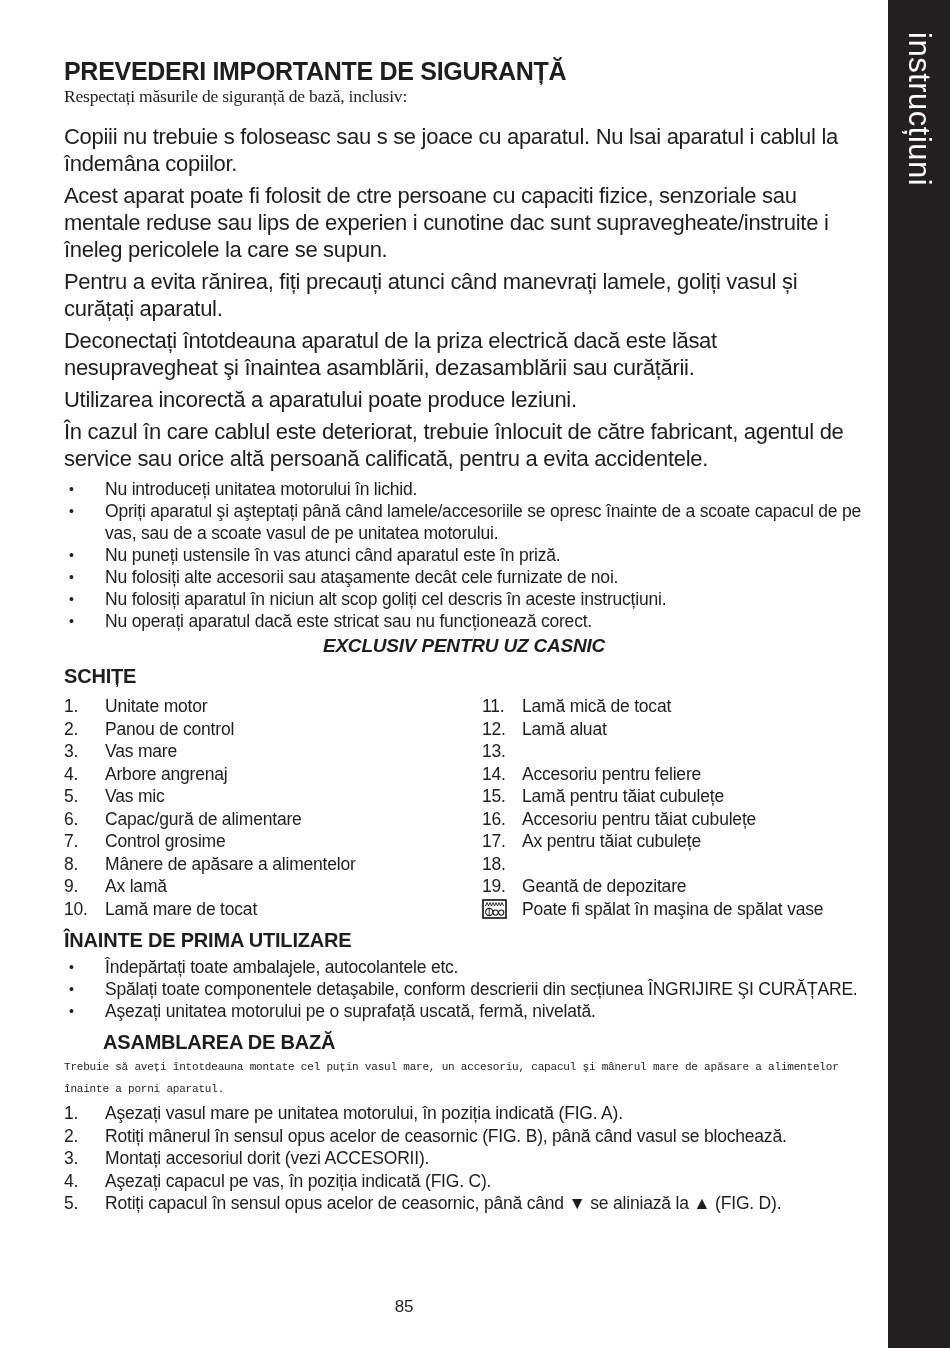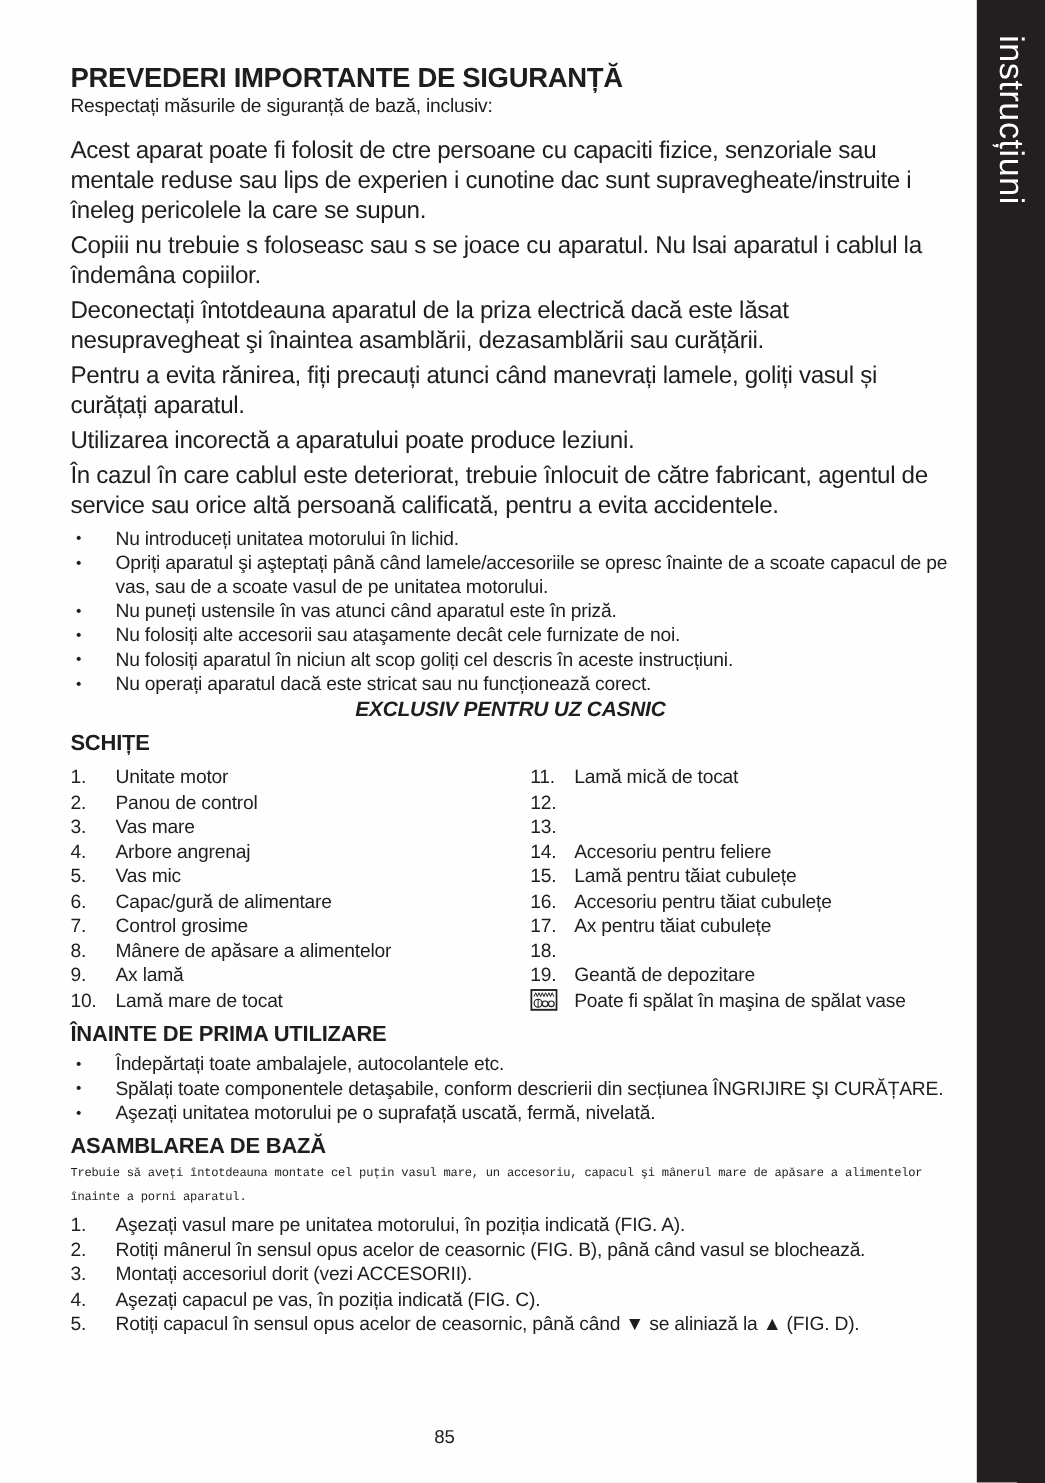--- a/index.html
+++ b/index.html
@@ -8,21 +8,21 @@
     font-family:"Liberation Sans","DejaVu Sans",sans-serif;
     color:#1e1e1e;overflow:hidden;letter-spacing:-0.2px;
   }
   .content{position:absolute;left:64px;top:56px;width:800px;}
   p{margin:0;}
   .intro{font-size:17.5px;line-height:22px;}
   h1.safety-h{
     font-size:25px;line-height:25px;font-weight:bold;margin:3px 0 1px 0;
     letter-spacing:-0.3px;
   }
-  .sub{font-size:17.5px;line-height:22px;margin-bottom:16px;}
+  .sub{font-size:17.5px;line-height:22px;margin-bottom:16px;font-family:Liberation Serif, serif;}
   .warnings p{font-size:22px;line-height:27px;margin:5px 0;letter-spacing:-0.3px;}
   .bullets{margin-top:6px;}
   .brow{display:flex;font-size:17.5px;line-height:22px;}
   .dot{width:41px;flex:0 0 41px;padding-left:5px;box-sizing:border-box;font-size:14px;}
   .btxt{flex:1;}
   .household{
     text-align:center;font-weight:bold;font-size:19px;line-height:22px;margin:3px 0 2px 0;font-style:italic;
   }
   h2.sec-h{font-size:20px;line-height:24px;font-weight:bold;margin:8px 0 4px 0;}
   h2.parts-h{margin-top:7px;margin-bottom:7px;}
@@ -58,24 +58,24 @@
 <body>
 
 <div class="page">
   <div class="content">
 
 
     <h1 class="safety-h">PREVEDERI IMPORTANTE DE SIGURANȚĂ</h1>
     <p class="sub">Respectați măsurile de siguranță de bază, inclusiv:</p>
 
     <div class="warnings">
+      <p>Copiii nu trebuie s foloseasc sau s se joace cu aparatul. Nu lsai aparatul i cablul la îndemâna copiilor.</p>
       <p>Acest aparat poate fi folosit de ctre persoane cu capaciti fizice, senzoriale sau mentale reduse sau lips de experien i cunotine dac sunt supravegheate/instruite i îneleg pericolele la care se supun.</p>
-      <p>Copiii nu trebuie s foloseasc sau s se joace cu aparatul. Nu lsai aparatul i cablul la îndemâna copiilor.</p>
+      <p>Pentru a evita rănirea, fiți precauți atunci când manevrați lamele, goliți vasul și curățați aparatul.</p>
       <p>Deconectați întotdeauna aparatul de la priza electrică dacă este lăsat nesupravegheat şi înaintea asamblării, dezasamblării sau curățării.</p>
-      <p>Pentru a evita rănirea, fiți precauți atunci când manevrați lamele, goliți vasul și curățați aparatul.</p>
       <p>Utilizarea incorectă a aparatului poate produce leziuni.</p>
       <p>În cazul în care cablul este deteriorat, trebuie înlocuit de către fabricant, agentul de service sau orice altă persoană calificată, pentru a evita accidentele.</p>
     </div>
 
     <div class="bullets">
       <div class="brow">
         <span class="dot">•</span>
         <span class="btxt">Nu introduceți unitatea motorului în lichid.</span>
       </div>
       <div class="brow">
@@ -147,20 +147,21 @@
             <span class="plab">Lamă mare de tocat</span>
           </div>
       </div>
       <div class="pcol right">
         <div class="prow">
             <span class="pnum">11.</span>
             <span class="plab">Lamă mică de tocat</span>
           </div>
         <div class="prow">
             <span class="pnum">12.</span>
+            <span class="plab">Lamă aluat</span>
           </div>
         <div class="prow">
             <span class="pnum">13.</span>
           </div>
         <div class="prow">
             <span class="pnum">14.</span>
             <span class="plab">Accesoriu pentru feliere</span>
           </div>
         <div class="prow">
             <span class="pnum">15.</span>
@@ -206,21 +207,21 @@
       <div class="brow">
         <span class="dot">•</span>
         <span class="btxt">Spălați toate componentele detaşabile, conform descrierii din secțiunea ÎNGRIJIRE ŞI CURĂȚARE.</span>
       </div>
       <div class="brow">
         <span class="dot">•</span>
         <span class="btxt">Aşezați unitatea motorului pe o suprafață uscată, fermă, nivelată.</span>
       </div>
     </div>
 
-    <h2 class="sec-h" style="margin-bottom:2px;">ASAMBLAREA DE BAZĂ</h2>
+    <h2 class="sec-h" style="margin-bottom:2px;margin-left:39px;">ASAMBLAREA DE BAZĂ</h2>
     <p class="aintro">Trebuie să aveți întotdeauna montate cel puțin vasul mare, un accesoriu, capacul şi mânerul mare de apăsare a alimentelor înainte a porni aparatul.</p>
     <div class="steps">
       <div class="srow">
           <span class="snum">1.</span>
           <span class="stxt">Aşezați vasul mare pe unitatea motorului, în poziția indicată (FIG. A).</span>
         </div>
       <div class="srow">
           <span class="snum">2.</span>
           <span class="stxt">Rotiți mânerul în sensul opus acelor de ceasornic (FIG. B), până când vasul se blochează.</span>
         </div>

